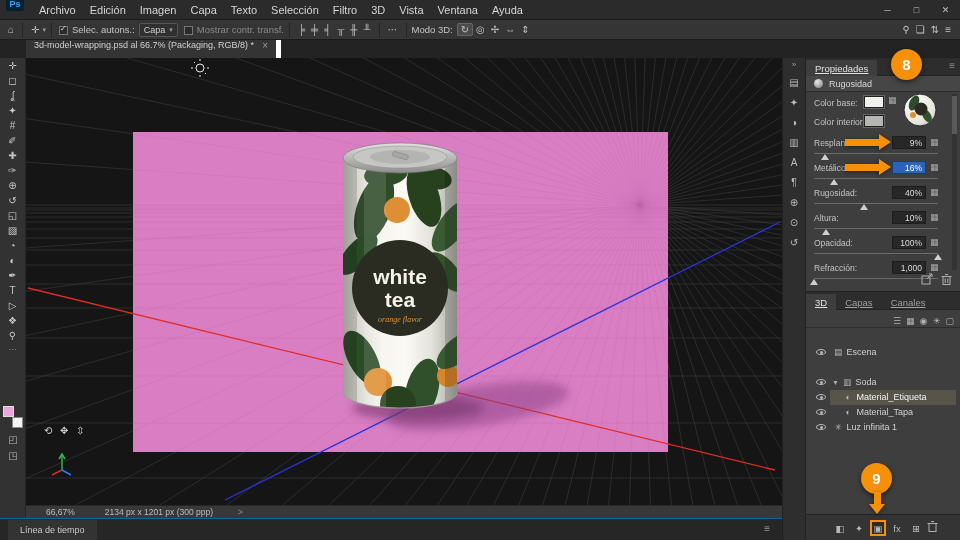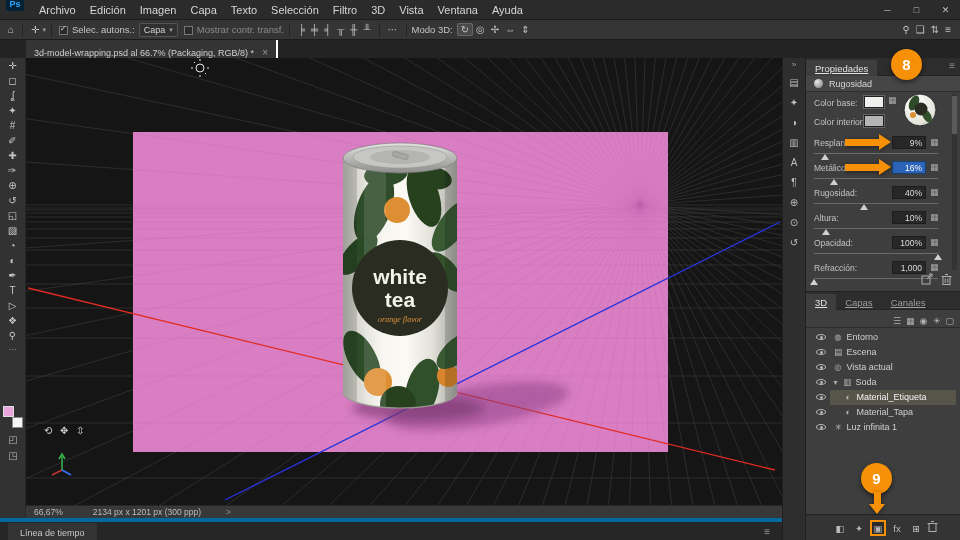--- a/index.html
+++ b/index.html
@@ -19,41 +19,41 @@
   .opt-sep{width:1px;height:14px;background:#242424;margin:0 5px;}
   .opt-icon{padding:0 3px;font-size:10px;color:#c2c2c2;line-height:18px;}
   .opt-icon.pressed{background:#4a4a4a;border:1px solid #666;border-radius:2px;line-height:15px;}
   .checkbox{display:inline-block;width:9px;height:9px;border:1px solid #777;background:#2a2a2a;margin:0 4px 0 2px;position:relative;top:1px;}
   .checkbox.checked::after{content:"✓";position:absolute;left:0px;top:-3px;font-size:8px;color:#ddd;}
   .dropdown{display:inline-flex;align-items:center;background:#303030;border:1px solid #555;border-radius:2px;height:14px;padding:0 4px;margin:0 4px;font-size:9px;color:#d0d0d0;}
   .dim{color:#8a8a8a;}
 
   
   .tabbar{position:absolute;left:0;top:40px;width:960px;height:18px;background:#232323;z-index:4;}
-  .doctab{position:absolute;left:26px;top:0;height:18px;background:#343434;border-right:2px solid #ffffff;display:flex;align-items:flex-end;padding:0 8px;font-size:9px;color:#cfcfcf;}
+  .doctab{position:absolute;left:26px;top:0;height:18px;background:#343434;border-right:5px solid #ffffff;display:flex;align-items:flex-start;padding:0 8px;font-size:9px;color:#cfcfcf;}
   .doctab .close{margin-left:8px;color:#9a9a9a;font-size:10px;}
 
   
   .toolbar{position:absolute;left:0;top:58px;width:26px;height:460px;background:#323232;border-right:1px solid #262626;z-index:4;}
   .tool{height:15px;display:flex;align-items:center;justify-content:center;font-size:10px;color:#c6c6c6;}
   .tool-more{height:12px;display:flex;align-items:center;justify-content:center;font-size:8px;color:#9a9a9a;}
   .swatches{position:absolute;left:3px;top:348px;width:20px;height:22px;}
   .swatch-back{position:absolute;right:0;bottom:0;width:11px;height:11px;background:#f5f5f5;border:1px solid #888;}
   .swatch-front{position:absolute;left:0;top:0;width:11px;height:11px;background:#eaa6dc;border:1px solid #ddd;}
   .tool-bottom{position:absolute;left:0;width:26px;text-align:center;font-size:10px;color:#b9b9b9;}
 
   
   .canvas{position:absolute;left:26px;top:58px;width:756px;height:447px;background:#151515;overflow:hidden;}
 
   
   .statusbar{position:absolute;left:26px;top:505px;width:756px;height:13px;background:#383838;border-top:1px solid #272727;font-size:8.5px;color:#bdbdbd;display:flex;align-items:center;}
-  .statusbar .zoom{margin-left:8px;}
+  .statusbar .zoom{margin-left:20px;}
   .statusbar .dims{margin-left:30px;}
   .statusbar .chev{margin-left:25px;color:#8f8f8f;}
-  .timelinebar{position:absolute;left:0;top:518px;width:782px;height:22px;background:#262626;border-top:4px solid #0369a1;}
+  .timelinebar{position:absolute;left:0;top:518px;width:782px;height:22px;background:#262626;border-top:1px solid #0369a1;}
   .timeline-tab{display:inline-block;margin-left:8px;height:21px;line-height:21px;padding:0 12px;background:#333;color:#c9c9c9;font-size:9px;}
   .timeline-menu{position:absolute;right:12px;top:4px;color:#999;font-size:10px;}
 
   
   .dockstrip{position:absolute;left:782px;top:58px;width:24px;height:482px;background:#2e2e2e;border-left:1px solid #202020;border-right:1px solid #202020;z-index:4;}
   .dockstrip .strip-head{display:block;text-align:center;font-size:8px;color:#9a9a9a;height:14px;line-height:14px;}
   .dock-icon{height:20px;display:flex;align-items:center;justify-content:center;font-size:10px;color:#bdbdbd;}
 
   
   .panels{position:absolute;left:806px;top:58px;width:154px;height:482px;background:#3e3e3e;z-index:4;}
@@ -448,31 +448,23 @@
           </svg>
       </div>
     </div>
 
     <div class="threed">
       <div class="panel-head" id="threed-tabs"><span class="panel-tab active">3D</span><span class="panel-tab">Capas</span><span class="panel-tab">Canales</span></div>
       <div class="filter-row">
         <span class="filter-icons" id="filter-icons"><span>☰</span><span>▦</span><span>◉</span><span>☀</span><span>▢</span></span>
       </div>
       <div id="scene-list" style="position:absolute;left:0;top:38px;width:154px;height:180px;">
-          <div class="l3row" style="top: 0px;">
-            <span class="eye"></span>
-            <div class="l3body" style="padding-left: 2px;"><span class="l3icon">◍</span><span> Entorno</span></div>
-          </div>
           <div class="l3row" style="top: 15px;">
             <span class="eye"></span>
             <div class="l3body" style="padding-left: 2px;"><span class="l3icon">▤</span><span> Escena</span></div>
-          </div>
-          <div class="l3row" style="top: 30px;">
-            <span class="eye"></span>
-            <div class="l3body" style="padding-left: 2px;"><span class="l3icon">◎</span><span> Vista actual</span></div>
           </div>
           <div class="l3row" style="top: 45px;">
             <span class="eye"></span>
             <div class="l3body" style="padding-left: 2px;"><span class="l3chev">▼</span><span class="l3icon">▥</span><span> Soda</span></div>
           </div>
           <div class="l3row" style="top: 60px;">
             <span class="eye"></span>
             <div class="l3body sel" style="padding-left: 12px;"><span class="l3icon">◐</span><span> Material_Etiqueta</span></div>
           </div>
           <div class="l3row" style="top: 75px;">

